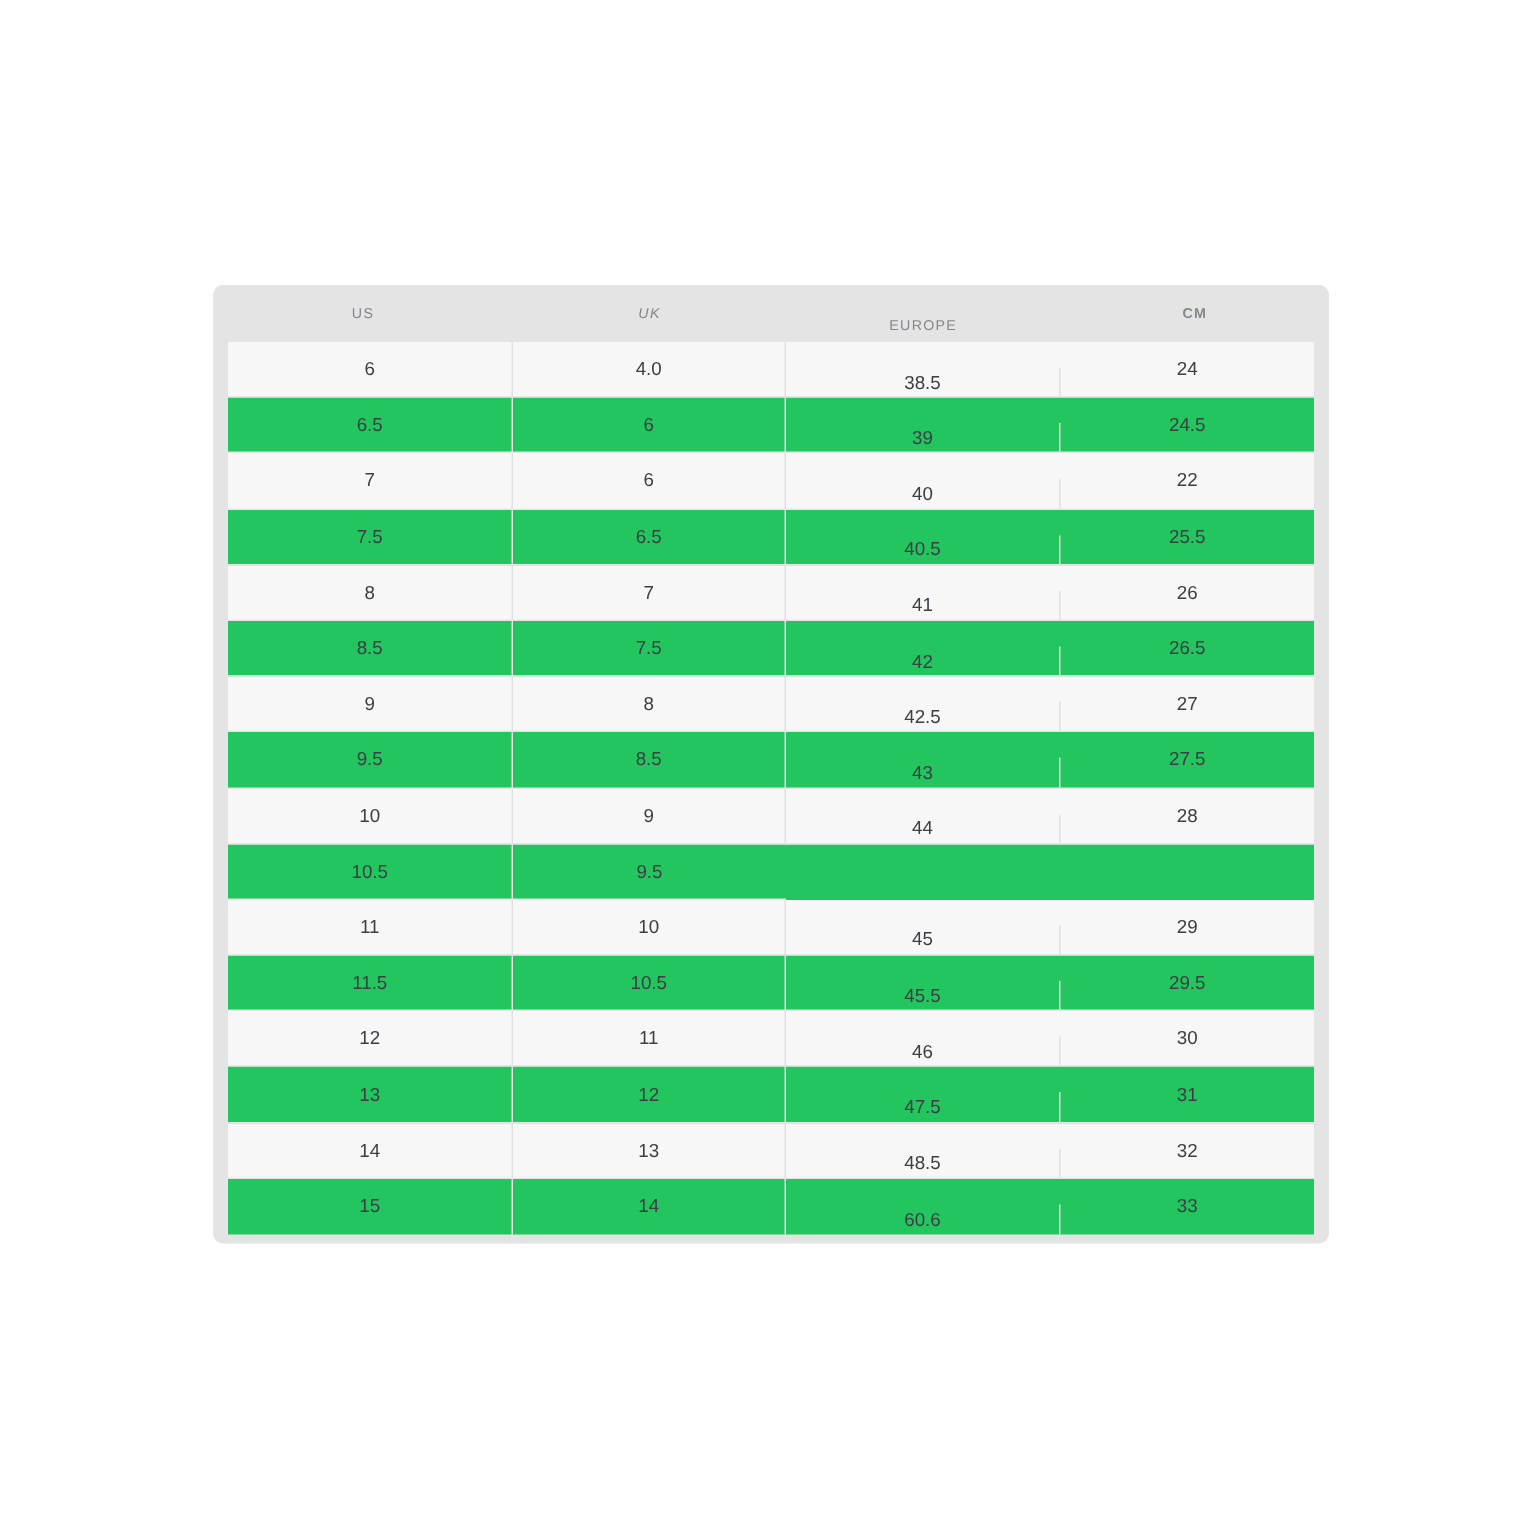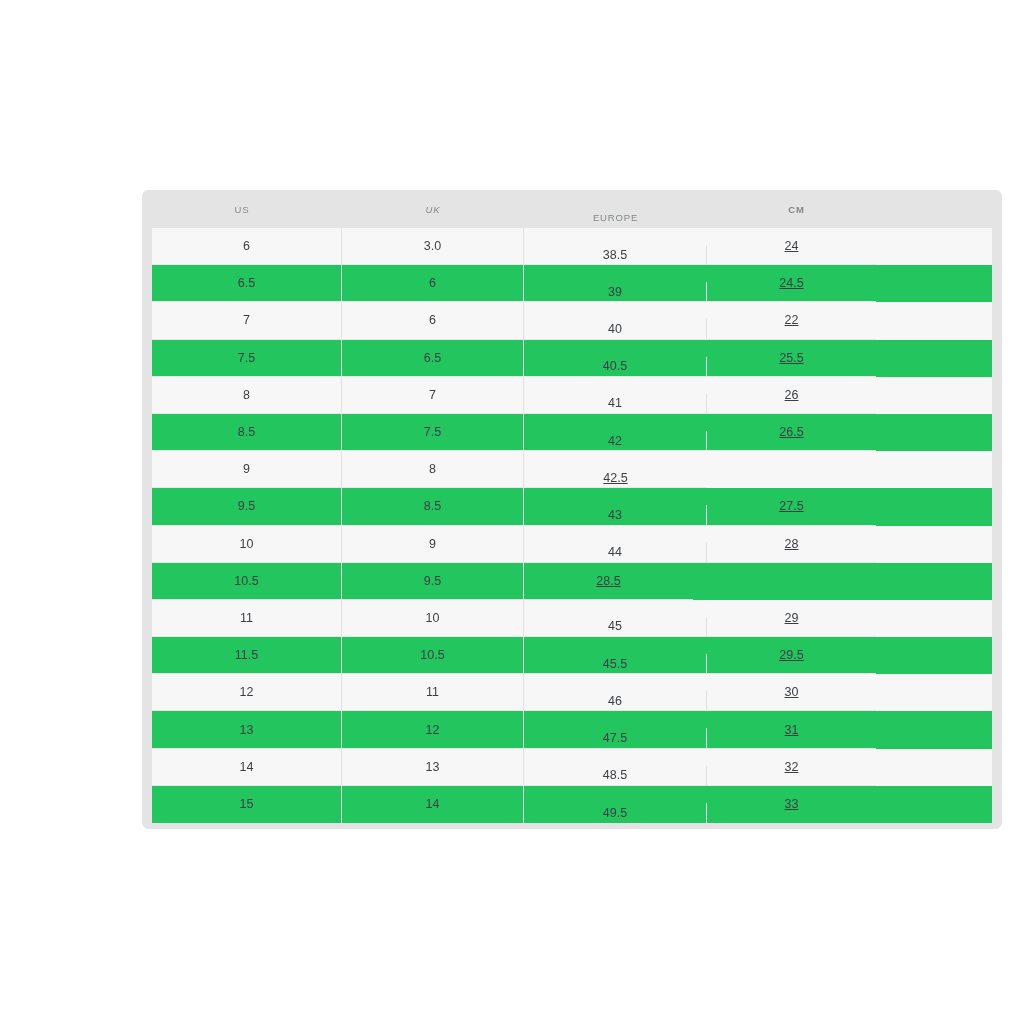--- a/index.html
+++ b/index.html
@@ -14,21 +14,21 @@
     font-family: "Liberation Sans", sans-serif;
     overflow: hidden;
     position: relative;
   }
 
   
   #size-chart-container {
     position: absolute;
     left: 142px;
     top: 190px;
-    width: 860px;
+    width: 744px;
     height: 639px;
     background: #E4E4E4;
     border-radius: 7px;
     box-sizing: border-box;
     padding: 0 0 6px 0;
     overflow: hidden;
   }
 
   
   #size-chart-header {
@@ -69,21 +69,21 @@
     display: flex;
     align-items: center;
     justify-content: center;
     font-size: 12.5px;
     color: #3B3F44;
     box-sizing: border-box;
     border-right: 1px solid #E1E1E1;
     border-bottom: 1px solid #E6E6E6;
     user-select: none;
   }
-  .data-cell:last-child { border-right: none; text-decoration: underline; }
+  .data-cell:last-child { border-right: none; }
   .data-row:last-child .data-cell { border-bottom: none; }
 
   
   .col-0 { width: 190px; }
   .col-1 { width: 182px; }
   .col-2 { width: 183px; margin-top: 17px; }
   .col-3 { width: 169px; }
 
   
   #size-chart-header .col-0 { width: 200px; }
@@ -99,21 +99,21 @@
   <div id="size-chart-header">
     <div class="hdr-cell col-0">US</div>
     <div class="hdr-cell col-1">UK</div>
     <div class="hdr-cell col-2">EUROPE</div>
     <div class="hdr-cell col-3">CM</div>
   </div>
 
   <div id="size-chart-body">
       <div class="data-row row-odd">
         <div class="data-cell col-0">6</div>
-        <div class="data-cell col-1">3.0</div>
+        <div class="data-cell col-1">4.0</div>
         <div class="data-cell col-2">38.5</div>
         <div class="data-cell col-3">24</div>
       </div>
       <div class="data-row row-even">
         <div class="data-cell col-0">6.5</div>
         <div class="data-cell col-1">6</div>
         <div class="data-cell col-2">39</div>
         <div class="data-cell col-3">24.5</div>
       </div>
       <div class="data-row row-odd">
@@ -137,37 +137,37 @@
       <div class="data-row row-even">
         <div class="data-cell col-0">8.5</div>
         <div class="data-cell col-1">7.5</div>
         <div class="data-cell col-2">42</div>
         <div class="data-cell col-3">26.5</div>
       </div>
       <div class="data-row row-odd">
         <div class="data-cell col-0">9</div>
         <div class="data-cell col-1">8</div>
         <div class="data-cell col-2">42.5</div>
+        <div class="data-cell col-3">27</div>
       </div>
       <div class="data-row row-even">
         <div class="data-cell col-0">9.5</div>
         <div class="data-cell col-1">8.5</div>
         <div class="data-cell col-2">43</div>
         <div class="data-cell col-3">27.5</div>
       </div>
       <div class="data-row row-odd">
         <div class="data-cell col-0">10</div>
         <div class="data-cell col-1">9</div>
         <div class="data-cell col-2">44</div>
         <div class="data-cell col-3">28</div>
       </div>
       <div class="data-row row-even">
         <div class="data-cell col-0">10.5</div>
         <div class="data-cell col-1">9.5</div>
-        <div class="data-cell col-3">28.5</div>
       </div>
       <div class="data-row row-odd">
         <div class="data-cell col-0">11</div>
         <div class="data-cell col-1">10</div>
         <div class="data-cell col-2">45</div>
         <div class="data-cell col-3">29</div>
       </div>
       <div class="data-row row-even">
         <div class="data-cell col-0">11.5</div>
         <div class="data-cell col-1">10.5</div>
@@ -188,18 +188,18 @@
       </div>
       <div class="data-row row-odd">
         <div class="data-cell col-0">14</div>
         <div class="data-cell col-1">13</div>
         <div class="data-cell col-2">48.5</div>
         <div class="data-cell col-3">32</div>
       </div>
       <div class="data-row row-even">
         <div class="data-cell col-0">15</div>
         <div class="data-cell col-1">14</div>
-        <div class="data-cell col-2">49.5</div>
+        <div class="data-cell col-2">60.6</div>
         <div class="data-cell col-3">33</div>
       </div>
     </div>
 
 </div>
 
 </body></html>

